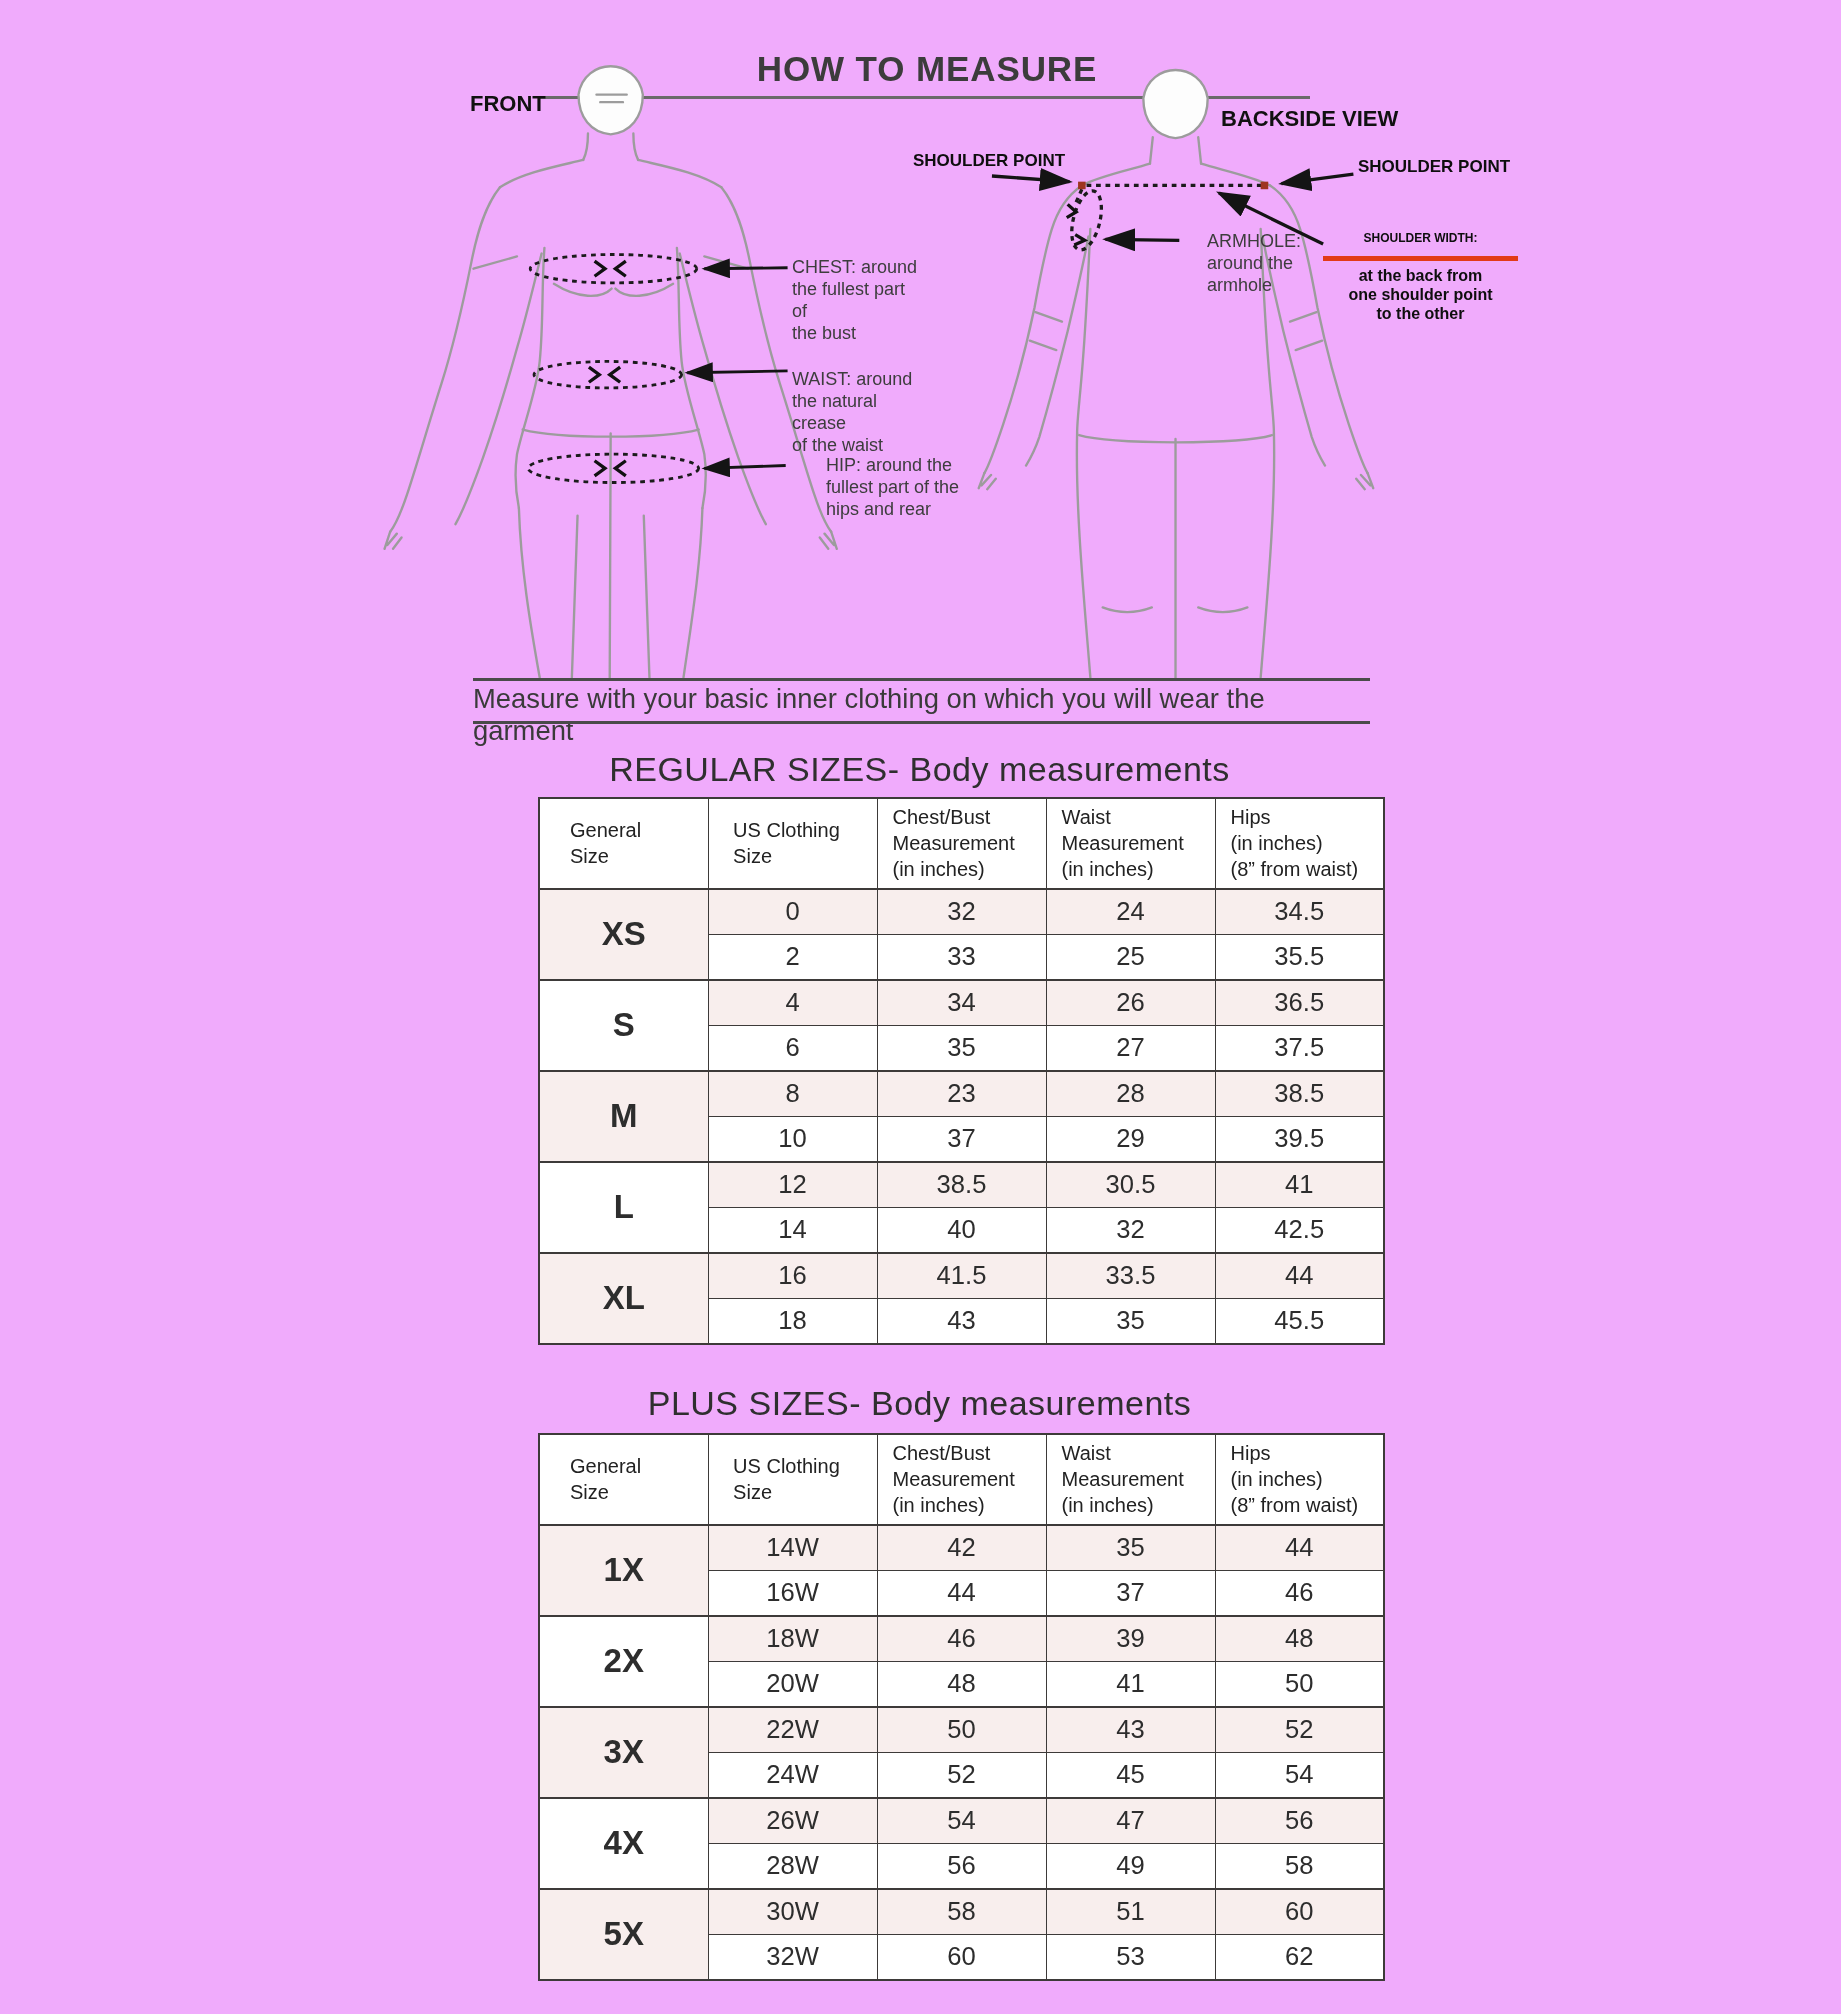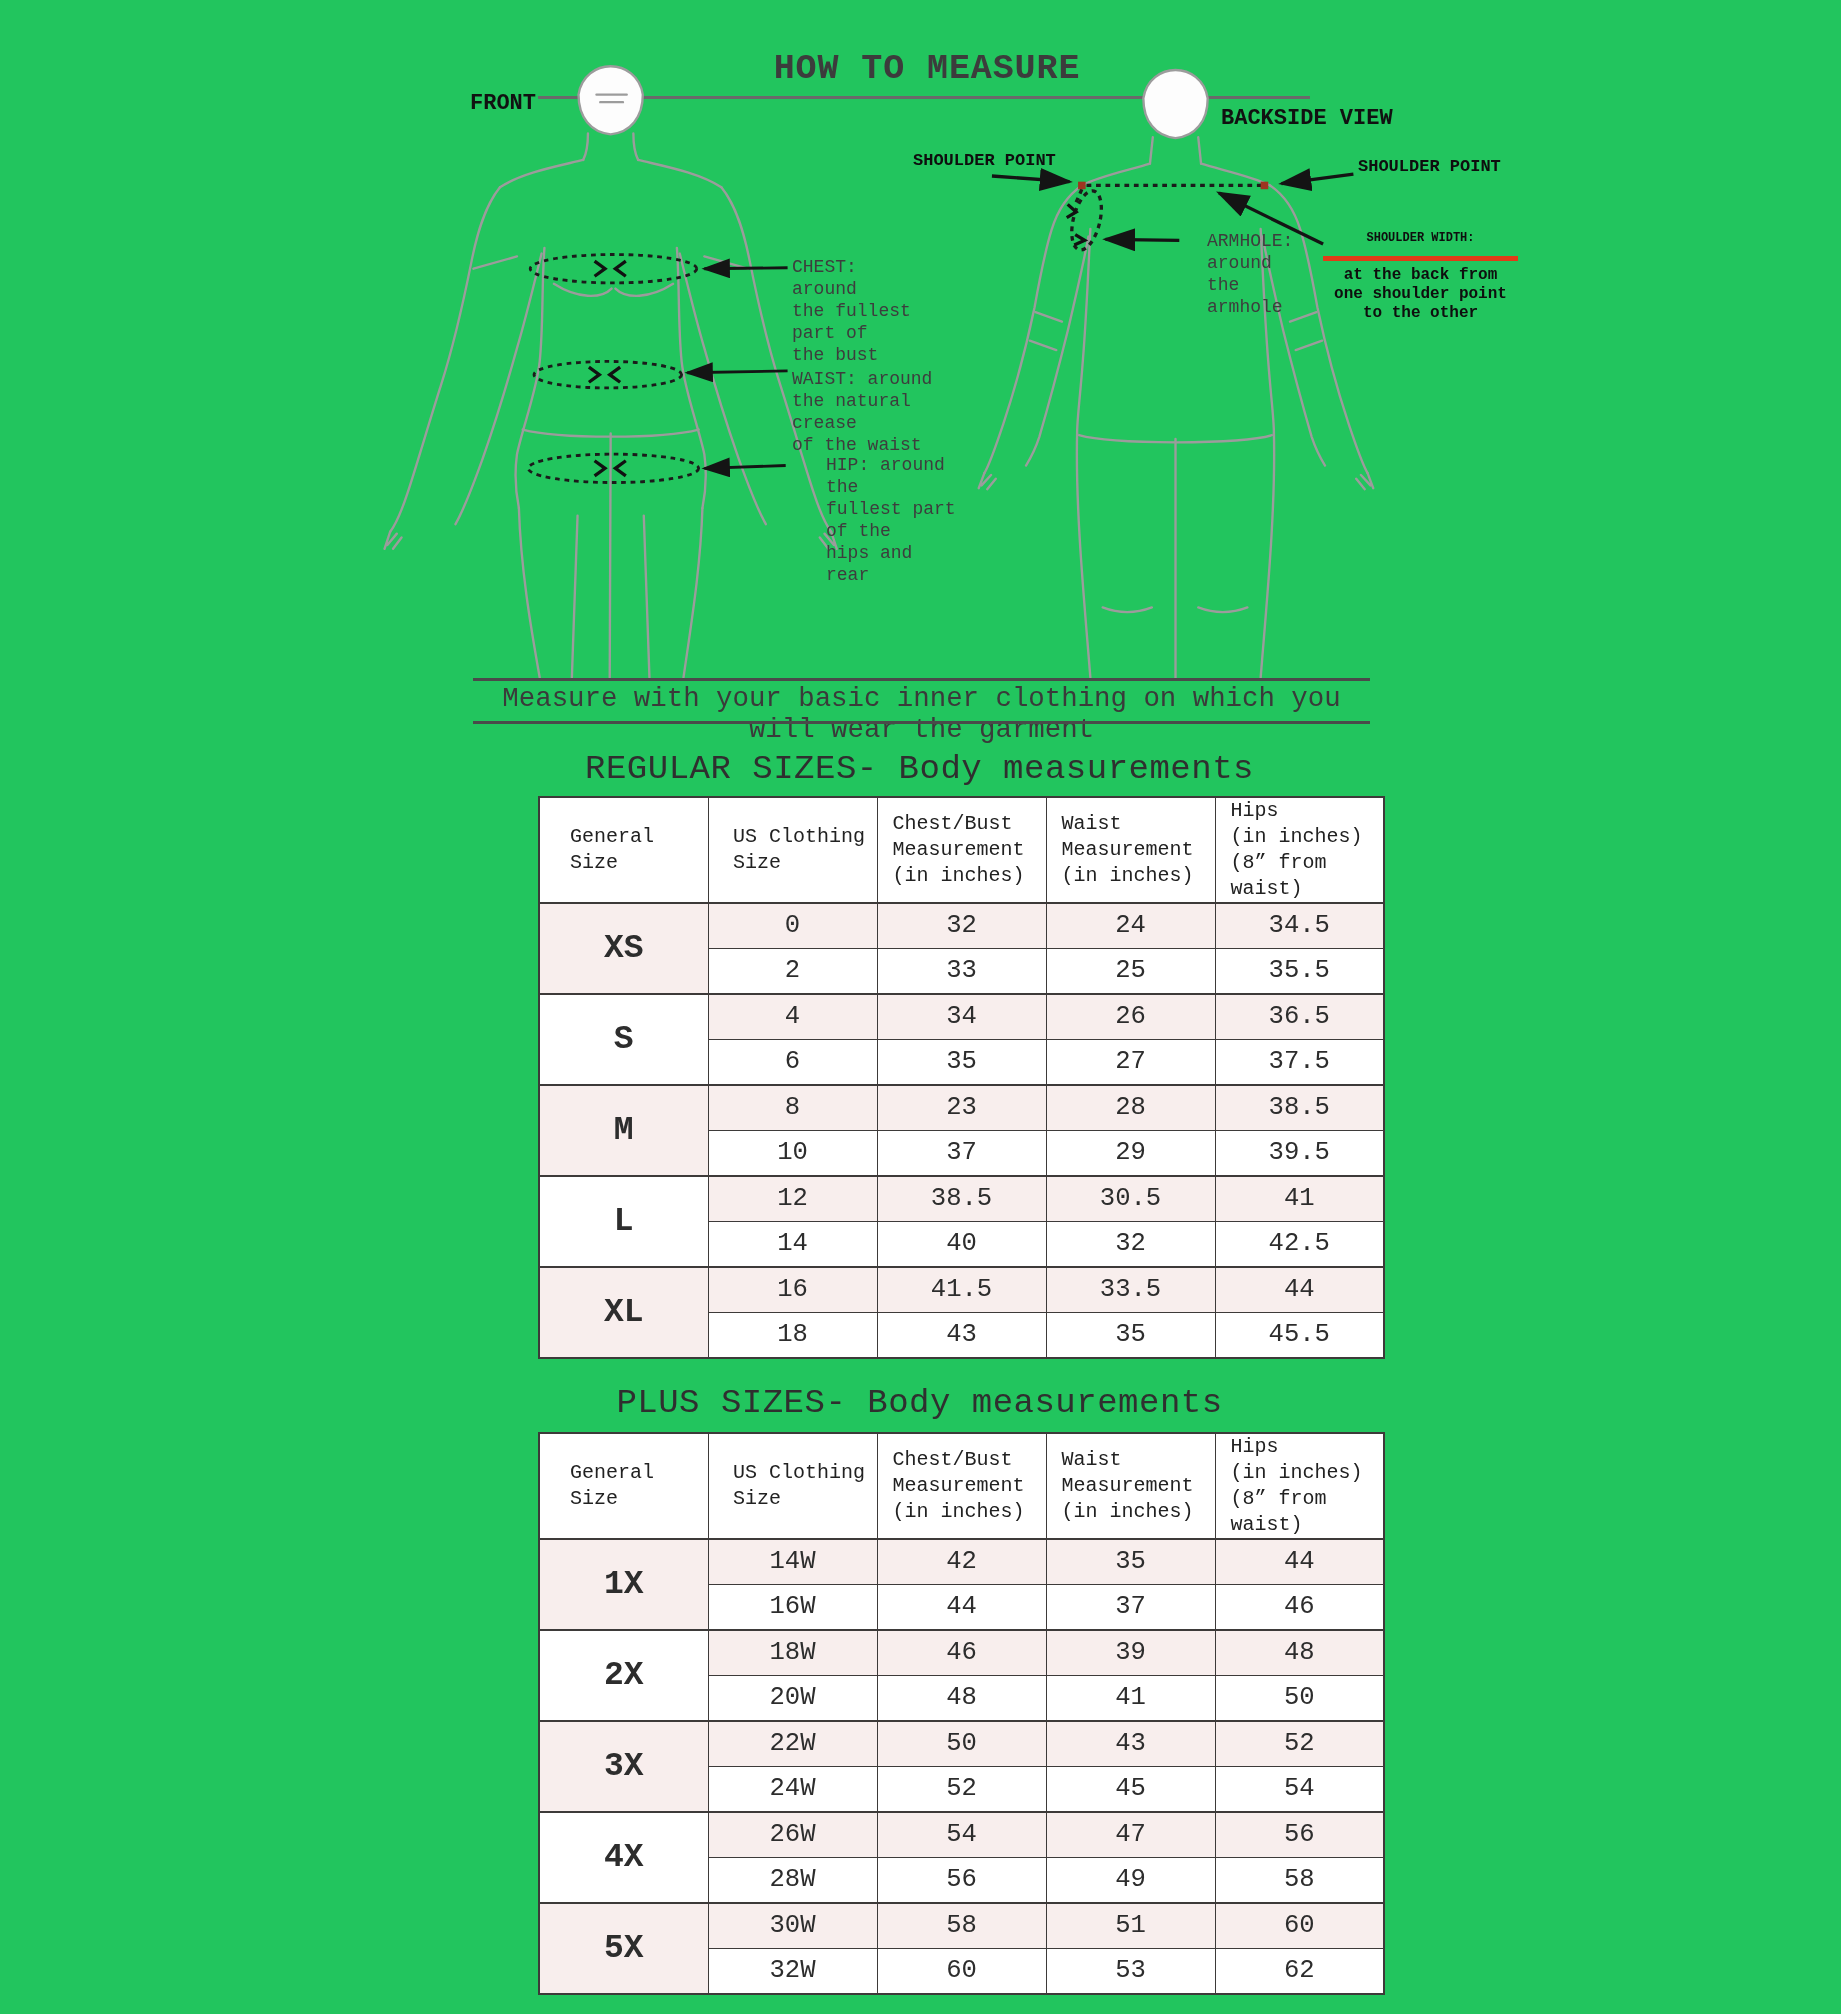--- a/index.html
+++ b/index.html
@@ -1,31 +1,31 @@
 <!DOCTYPE html>
 <html style="font-size:15px"><head>
 <meta charset="utf-8">
 <style>
   html,body{margin:0;padding:0;background:#ffffff;}
-  .canvas{position:relative;width:1842px;height:2015px;background:#22c55e;
-          font-family:Liberation Mono, monospace;color:#2d2d2d;overflow:hidden;}
+  .canvas{position:relative;width:1842px;height:2015px;background:#f0abfc;
+          font-family:Liberation Sans, sans-serif;color:#2d2d2d;overflow:hidden;}
   .abs{position:absolute;}
   .doc-title{left:662px;top:49px;width:530px;text-align:center;font-size:35px;
              font-weight:bold;letter-spacing:0.9px;color:#3c3c3c;}
   .title-underline{left:538px;top:96px;width:772px;height:2.8px;background:#6a6a6a;}
   .view-label{font-size:22px;font-weight:bold;color:#111;}
   .small-note{font-size:18px;line-height:1.22;color:#3d3d3d;white-space:pre-line;}
   .bold-note{font-size:17px;font-weight:bold;color:#0e0e0e;white-space:pre-line;}
   .sw-title{left:1323px;top:231px;width:195px;text-align:center;font-size:12px;
             font-weight:bold;color:#0e0e0e;}
   .sw-underline{left:1323px;top:256px;width:195px;height:4.7px;background:#e23b17;}
   .sw-desc{left:1321px;top:266px;width:199px;text-align:center;font-size:16px;
            font-weight:bold;line-height:19px;color:#0e0e0e;white-space:pre-line;}
   .caption-line{left:473px;height:2.8px;width:897px;background:#4a4a4a;}
-  .caption-text{left:473px;top:683px;width:897px;text-align:center;font-size:27.4px;color:#3a3a3a;}
+  .caption-text{left:473px;top:683px;width:897px;font-size:27.4px;color:#3a3a3a;}
   .table-title{width:763px;text-align:center;font-size:34px;color:#2f2f2f;letter-spacing:0.5px;}
   .size-table{border-collapse:collapse;table-layout:fixed;width:847px;background:#ffffff;
               border:2.8px solid #3d3a39;}
   .size-table th,.size-table td{border:1.9px solid #3d3a39;}
   .size-table tr.group-start td{border-top:2.8px solid #3d3a39;}
   .size-table th{height:89px;font-size:20px;font-weight:normal;text-align:left;
                  vertical-align:middle;padding:0 5.7px 0 15px;white-space:pre-line;
                  line-height:1.3;color:#222;}
   .size-table th:first-child{padding-left:30px;}
   .size-table th:nth-child(2){padding-left:24.6px;}

